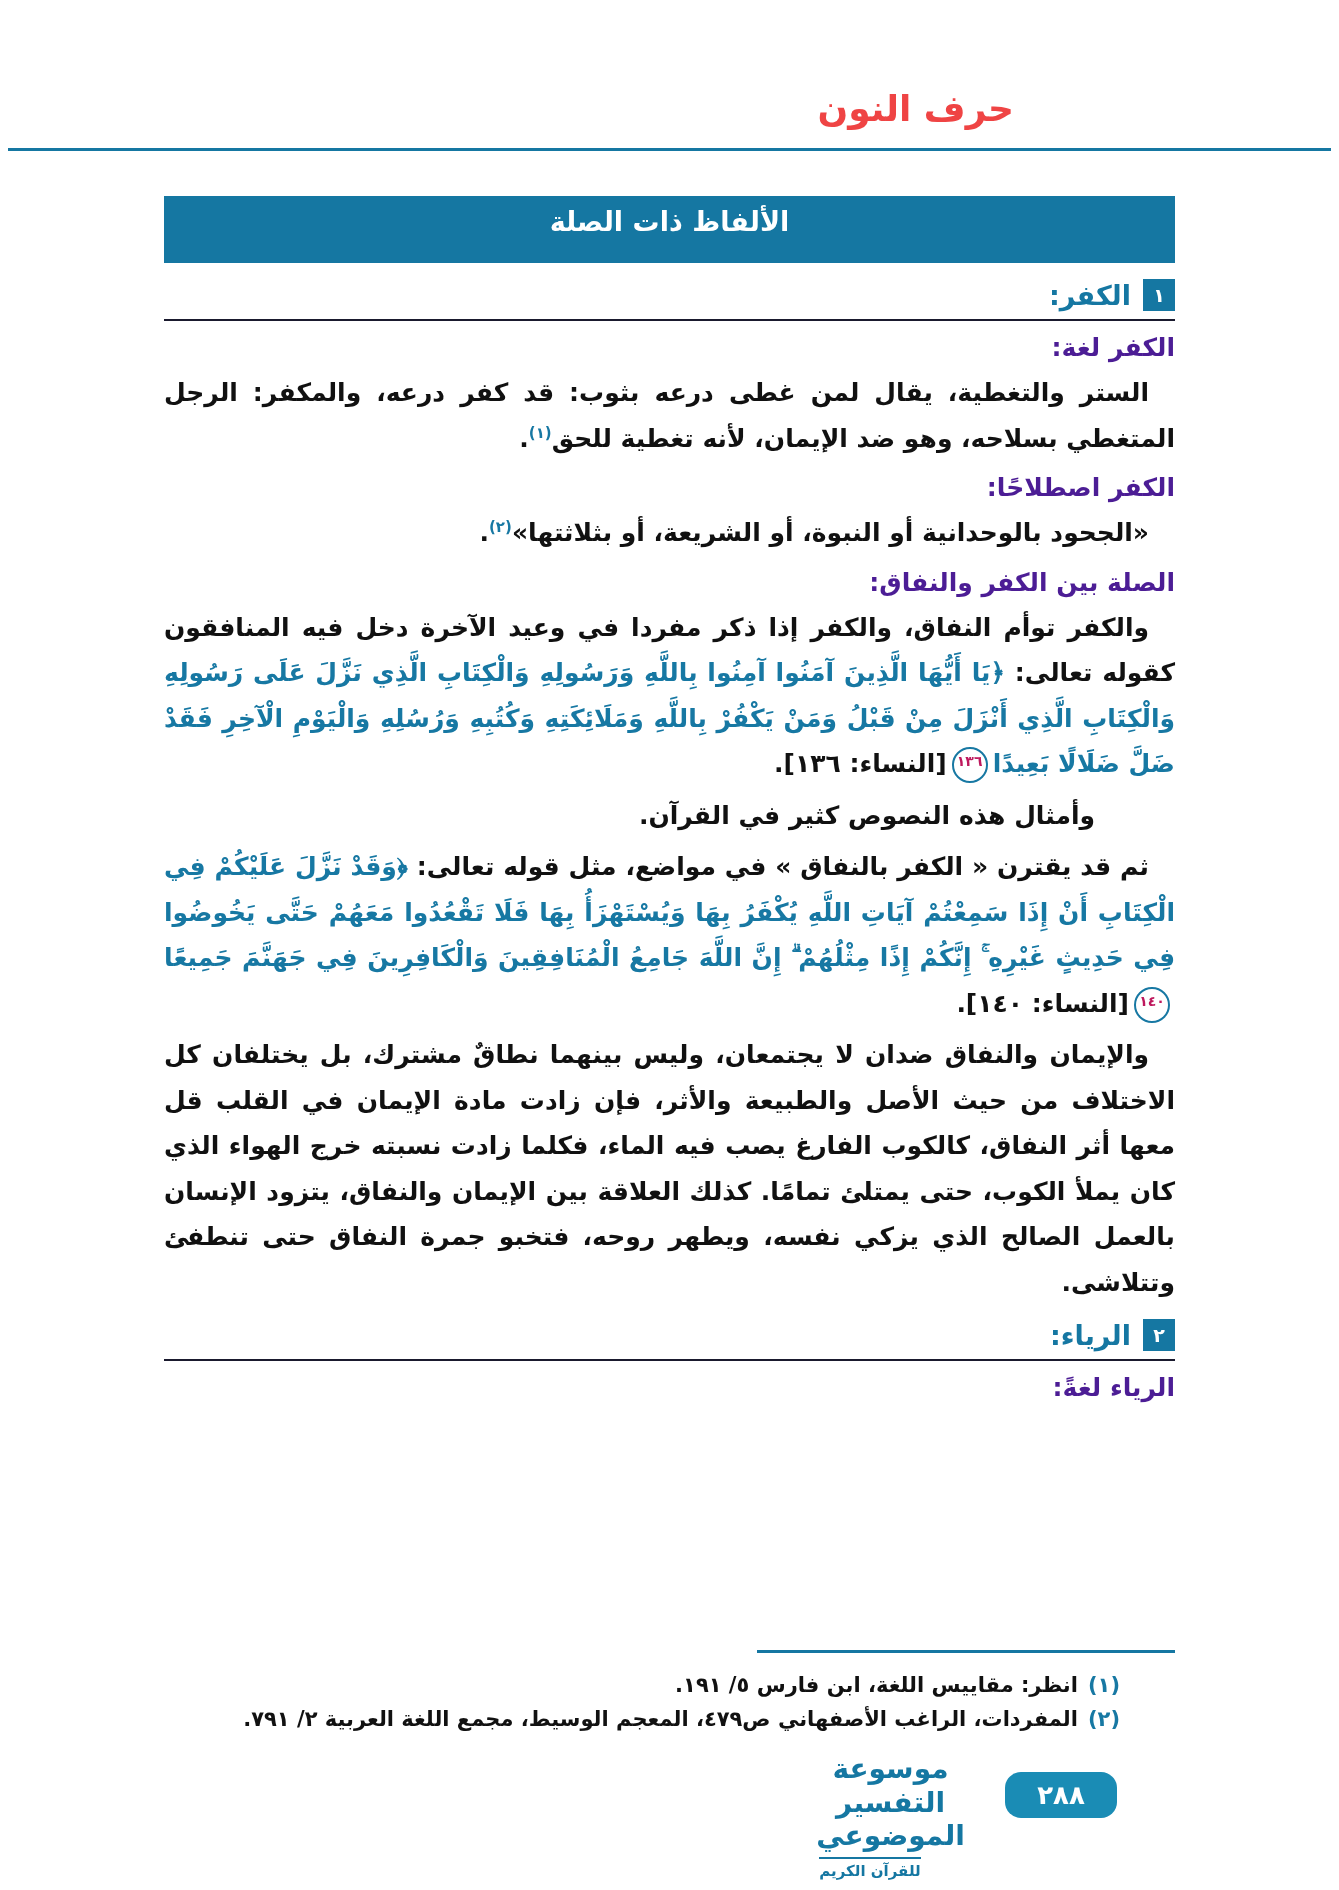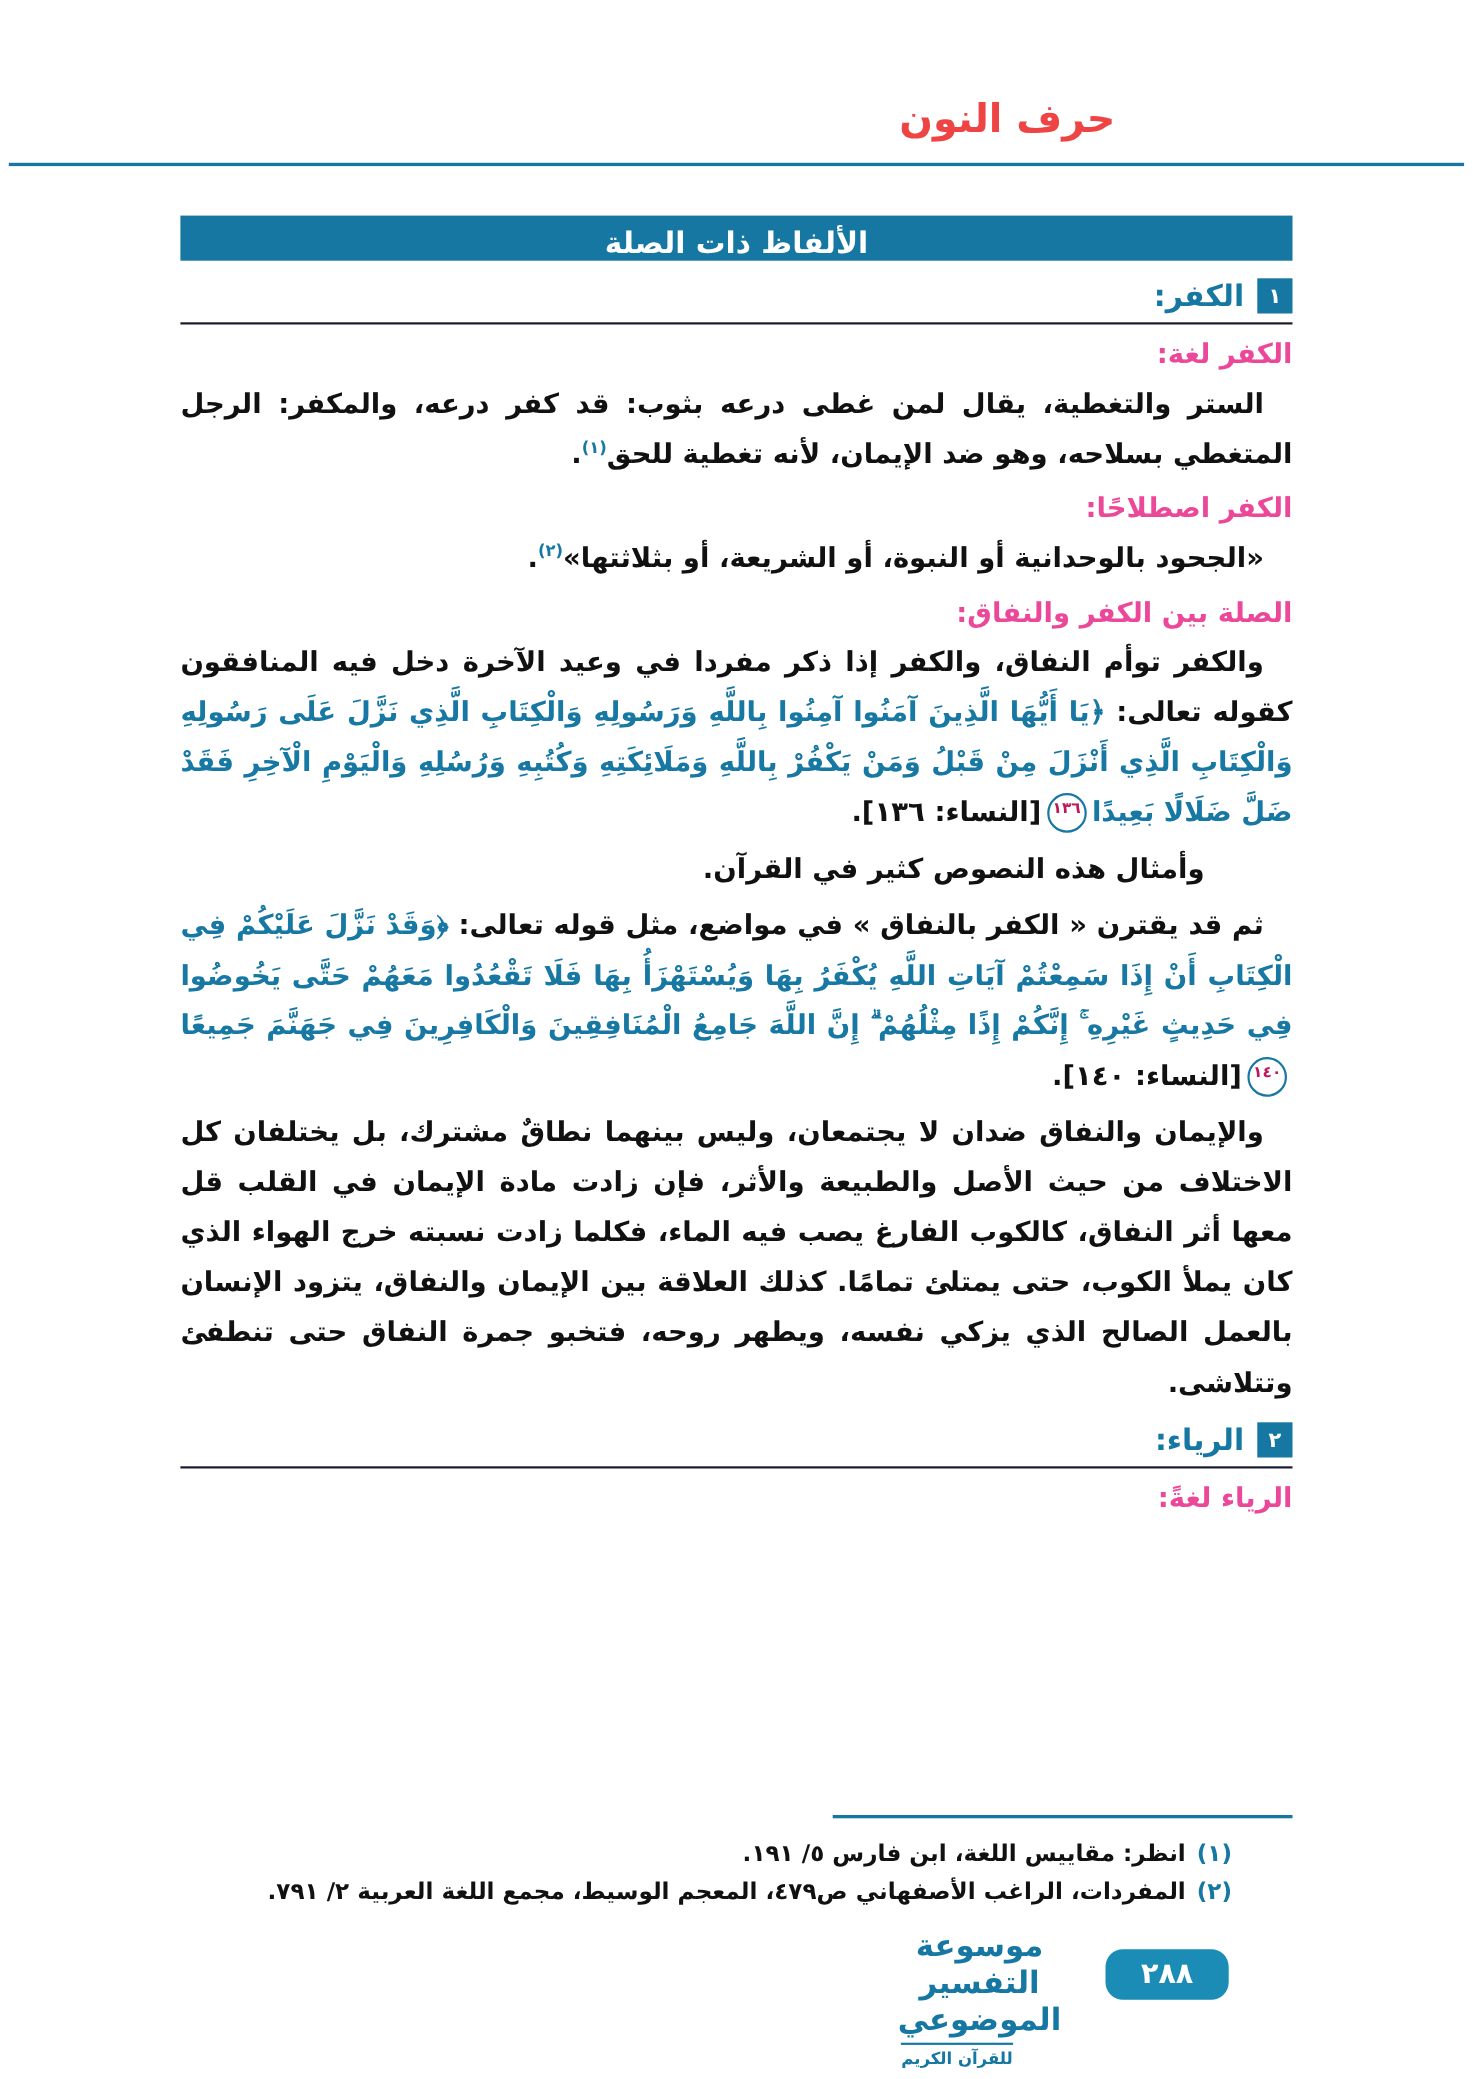--- a/index.html
+++ b/index.html
@@ -12,33 +12,33 @@
   .chapter-title {
     position:absolute; top:88px; right:325px;
     color:#ef4444; font-size:36px; font-weight:bold; letter-spacing:1px;
   }
   .top-rule { position:absolute; top:148px; right:8px; left:8px; height:3px; background:#1577a2; }
 
   .content { position:absolute; top:196px; right:164px; left:164px; }
 
   .banner {
     background:#1577a2; color:#ffffff; text-align:center;
-    font-size:27px; font-weight:bold; padding:10px 0 0; margin-bottom:16px;
+    font-size:27px; font-weight:bold; padding:10px 0 26px; margin-bottom:16px;
   }
 
   .section-head { display:flex; align-items:center; gap:12px; margin-top:14px; margin-bottom:8px; }
   .section-num {
     background:#1577a2; color:#fff; width:32px; height:32px;
     display:flex; align-items:center; justify-content:center;
     font-size:19px; font-weight:bold; flex:0 0 auto;
   }
   .section-title { color:#1577a2; font-size:27px; font-weight:bold; }
   .section-rule { height:0; border-bottom:2px solid #1a1a2e; margin:4px 0 12px; }
 
-  .subhead { color:#ec4899; font-size:25px; font-weight:bold; margin:12px 0 8px;text-align:right; }
+  .subhead { color:#4c1d95; font-size:25px; font-weight:bold; margin:12px 0 8px;text-align:right; }
 
   p.body {
     font-size:25px; font-weight:bold; color:#111;
     line-height:1.82; text-align:justify; text-indent:26px; margin-bottom:6px;
   }
   p.indent-lg { text-indent:80px; }
   .quran { color:#1778a3; }
   sup.ref { color:#1778a3; font-size:15px; vertical-align:super; font-weight:bold; }
   .aya {
     display:inline-flex; justify-content:center;

